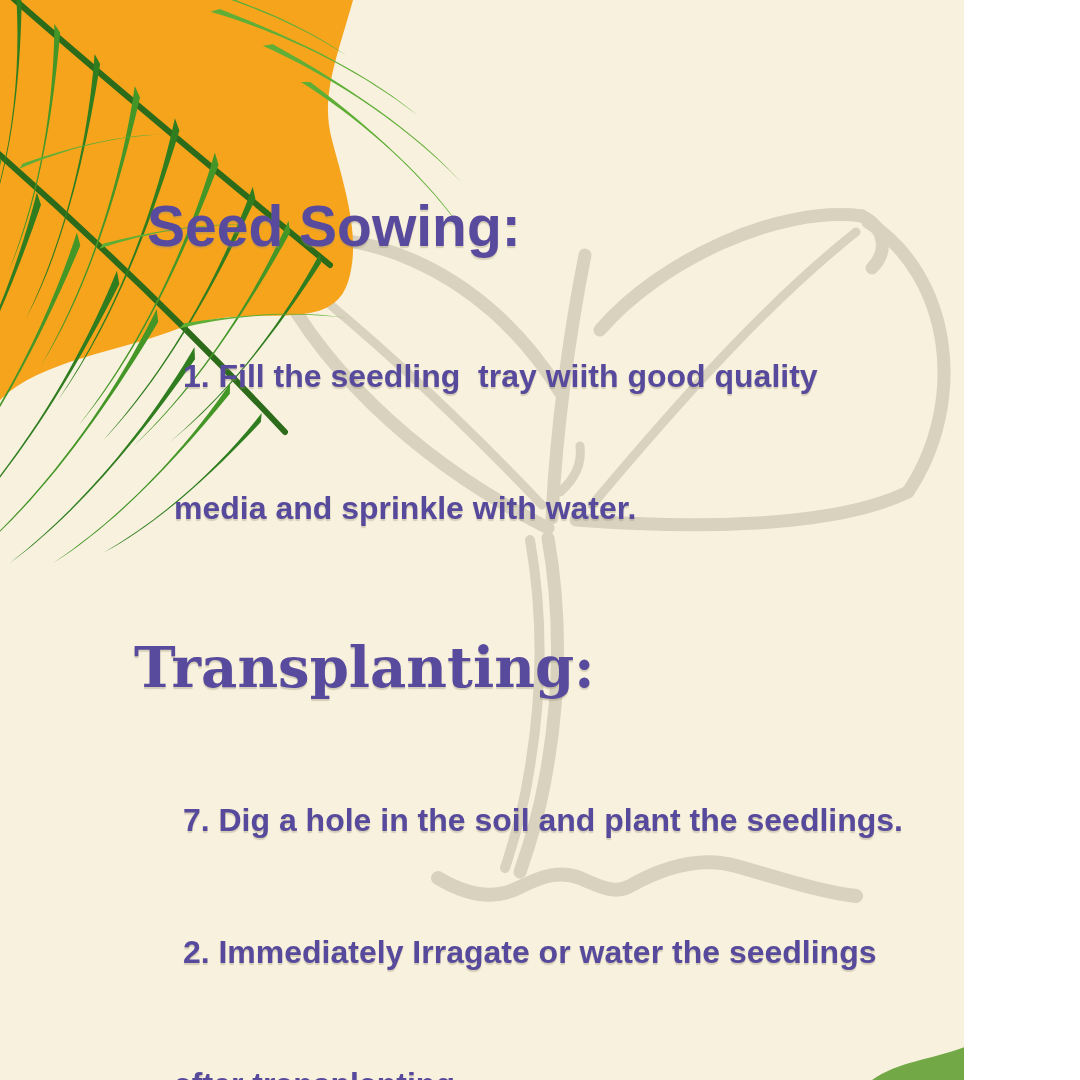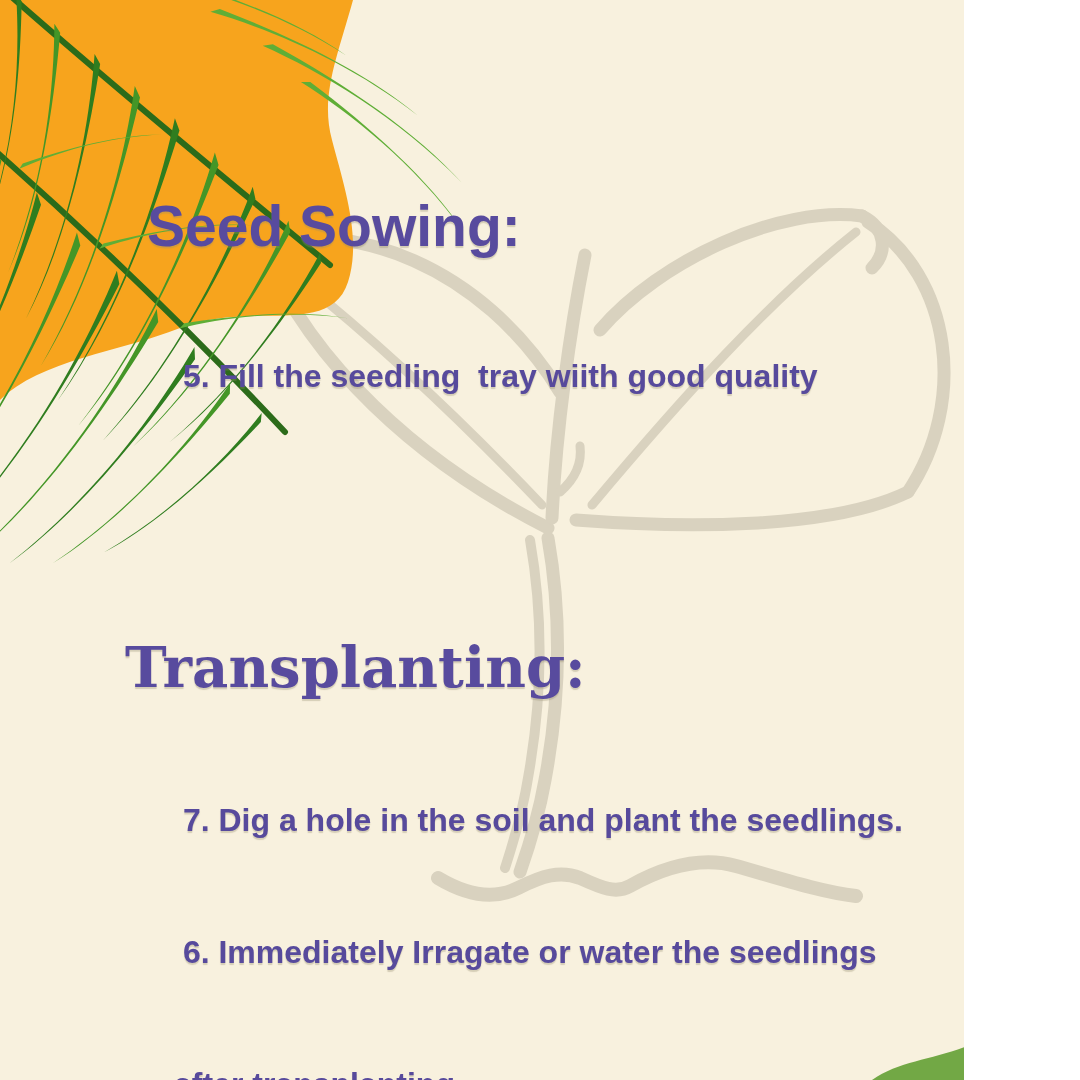--- a/index.html
+++ b/index.html
@@ -9,21 +9,21 @@
     background:var(--background,#f8f1de);
     overflow:hidden;
     font-family:"Liberation Sans",sans-serif;
   }
   .bg-svg{position:absolute;left:0;top:0;width:1080px;height:1080px;}
   .txt{position:absolute;white-space:pre;color:var(--body_text,#574a9c);
        text-shadow:0 2px 1px rgba(150,140,110,0.35);}
   .h-sans{left:147px;top:195px;font-size:57px;font-weight:800;line-height:62px;
           color:var(--heading_text,#584b9e);}
   .list-1{left:174px;top:266px;font-size:32px;font-weight:700;line-height:44px;}
-  .h-serif{left:125px;top:632px;font-size:56px;font-weight:700;line-height:70px;
+  .h-serif{left:134px;top:632px;font-size:56px;font-weight:700;line-height:70px;
            font-family:"DejaVu Serif",serif;color:var(--heading_text,#584b9e);}
   .list-2{left:174px;top:710px;font-size:32px;font-weight:700;line-height:44px;}
   .top-crop{position:absolute;top:0;left:0;right:0;height:7px;overflow:hidden;z-index:5;}
   .top-crop .t{position:absolute;top:-34px;right:16px;white-space:pre;
       font-size:40px;font-weight:800;line-height:40px;letter-spacing:6px;
       color:var(--cropped_title,#8a7ec2);}
 </style>
 </head>
 <body>
 
@@ -93,26 +93,27 @@
     <path d="M872,1080 C905,1057 948,1060 990,1035 C1030,1010 1052,990 1080,972
              L1080,1080 Z" fill="#72a845"></path>
   </svg>
 
   <div class="top-crop">
     <div class="t">#PLANT CULTURE</div>
   </div>
 
   <div class="txt h-sans">Seed Sowing:</div>
   <div class="txt list-1">
-    <div> 5. Fill the seedling  tray wiith good quality</div>
+    <div> 1. Fill the seedling  tray wiith good quality</div>
+    <div>media and sprinkle with water.</div>
     
   </div>
 
   <div class="txt h-serif">Transplanting:</div>
   <div class="txt list-2">
     <div> 7. Dig a hole in the soil and plant the seedlings.</div>
-    <div> 6. Immediately Irragate or water the seedlings</div>
+    <div> 2. Immediately Irragate or water the seedlings</div>
     <div>after transplanting.</div>
     
     
   </div>
 
 </div>
 
 </body></html>

